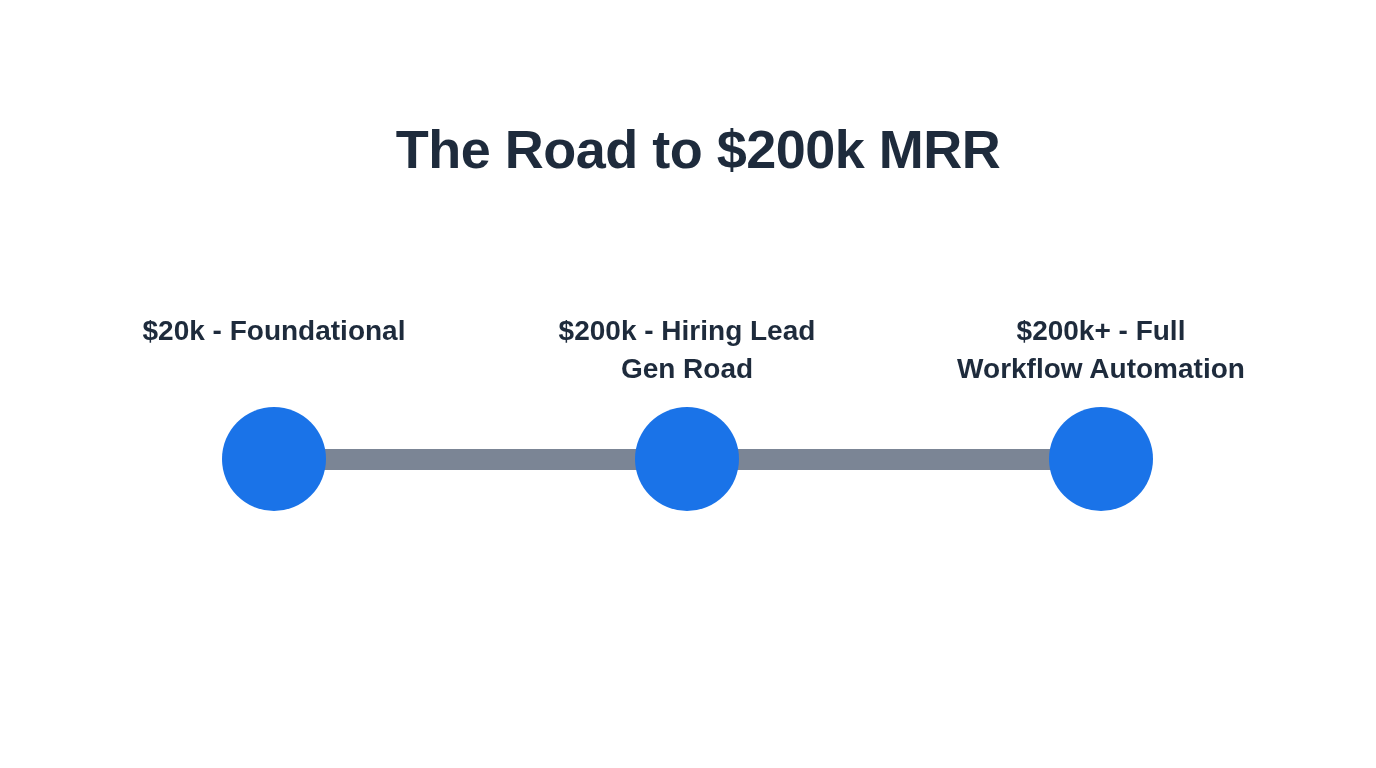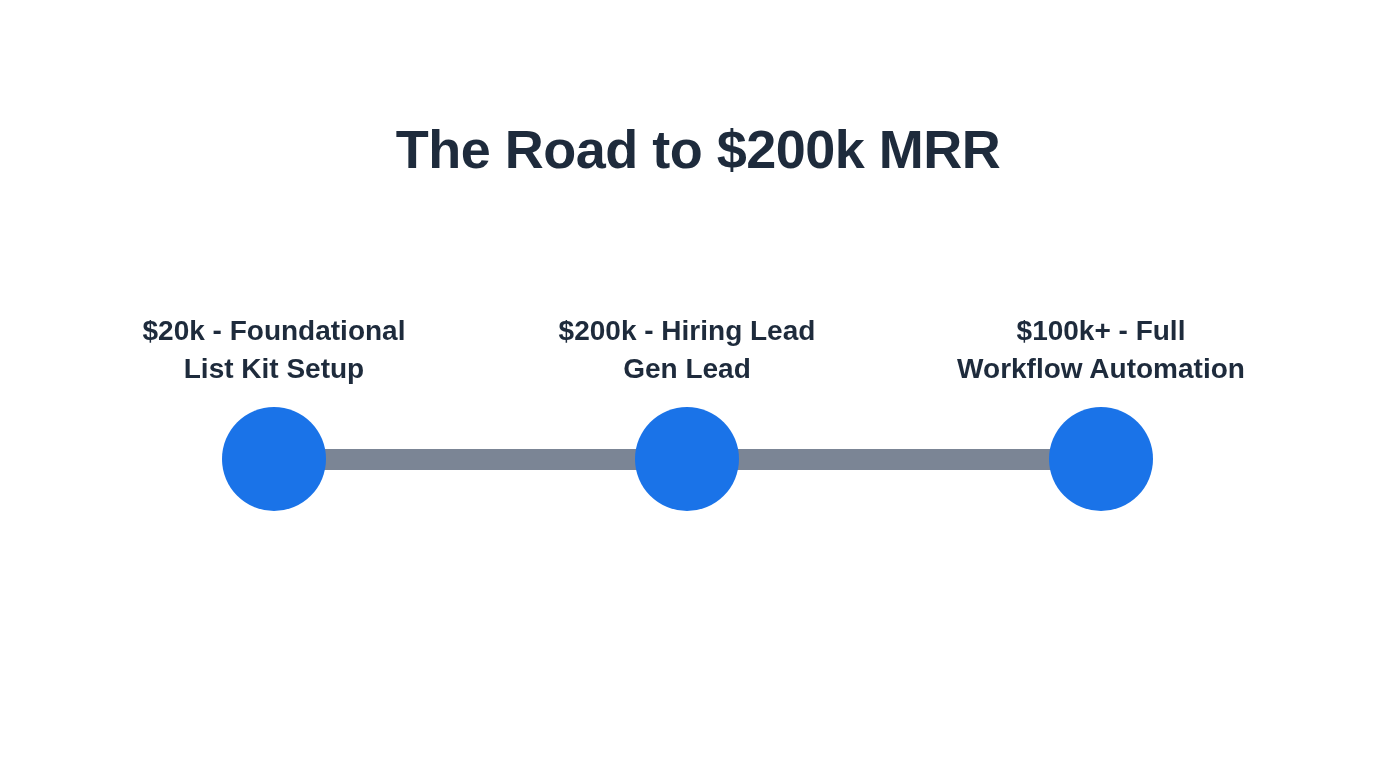--- a/index.html
+++ b/index.html
@@ -85,30 +85,29 @@
 <div class="slide">
 
   <h1 class="page-title">The Road to $200k MRR</h1>
 
   <div class="timeline">
 
     <div class="connector-line"></div>
 
     <div class="milestone-label l0">
       <span class="line">$20k - Foundational</span>
-      <span class="line">List Kit Setup</span>
     </div>
 
     <div class="milestone-label l1">
       <span class="line">$200k - Hiring Lead</span>
-      <span class="line">Gen Lead</span>
+      <span class="line">Gen Road</span>
     </div>
 
     <div class="milestone-label l2">
-      <span class="line">$100k+ - Full</span>
+      <span class="line">$200k+ - Full</span>
       <span class="line">Workflow Automation</span>
     </div>
 
     <div class="milestone-node n0"></div>
 
     <div class="milestone-node n1"></div>
 
     <div class="milestone-node n2"></div>
 
   </div>

